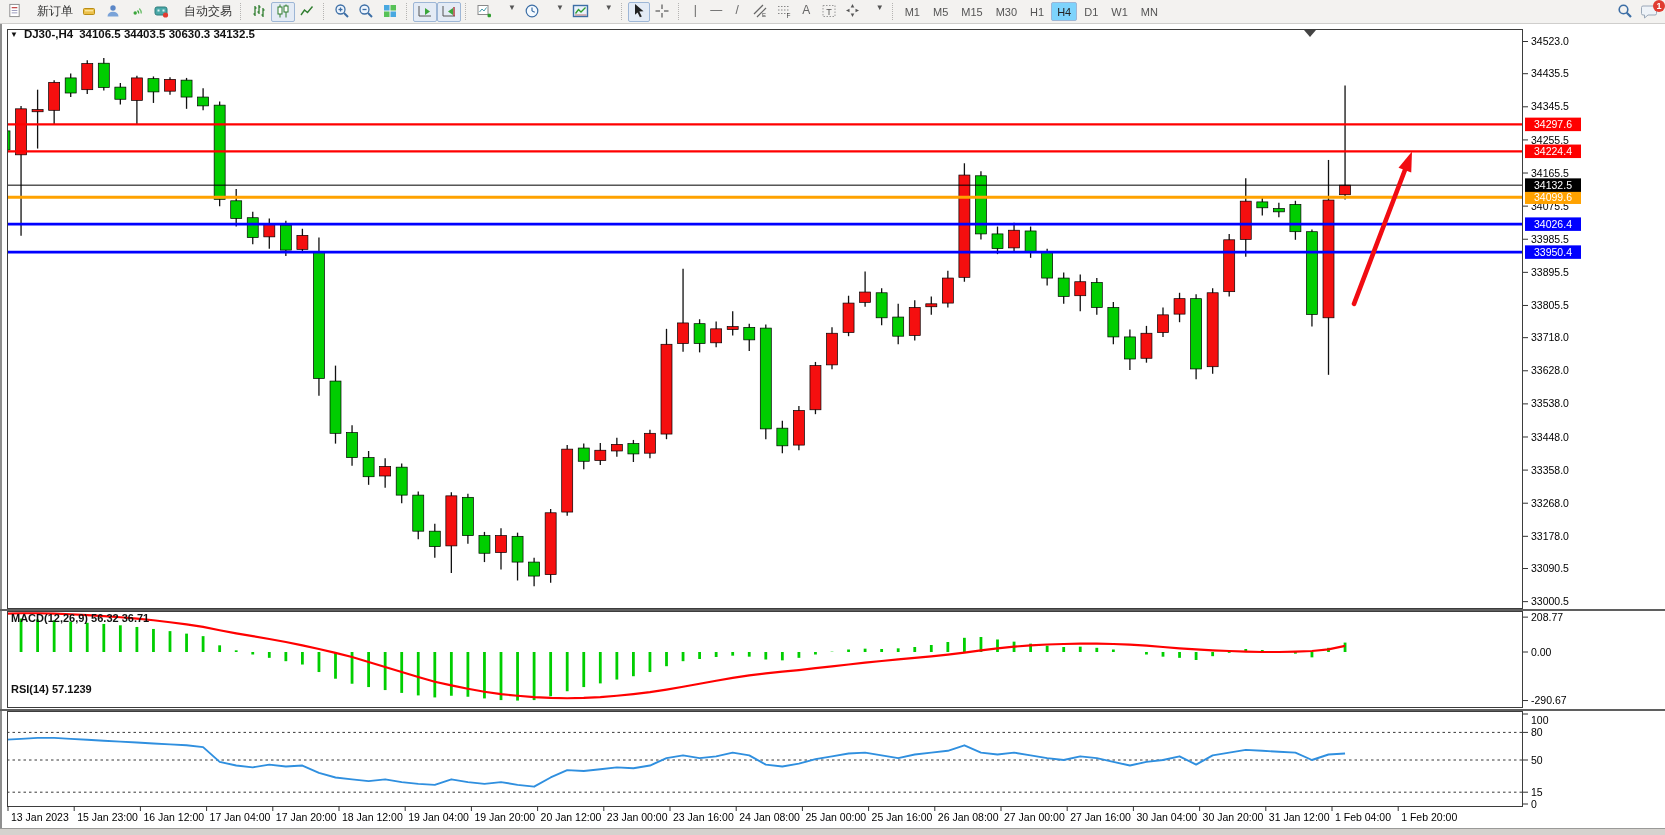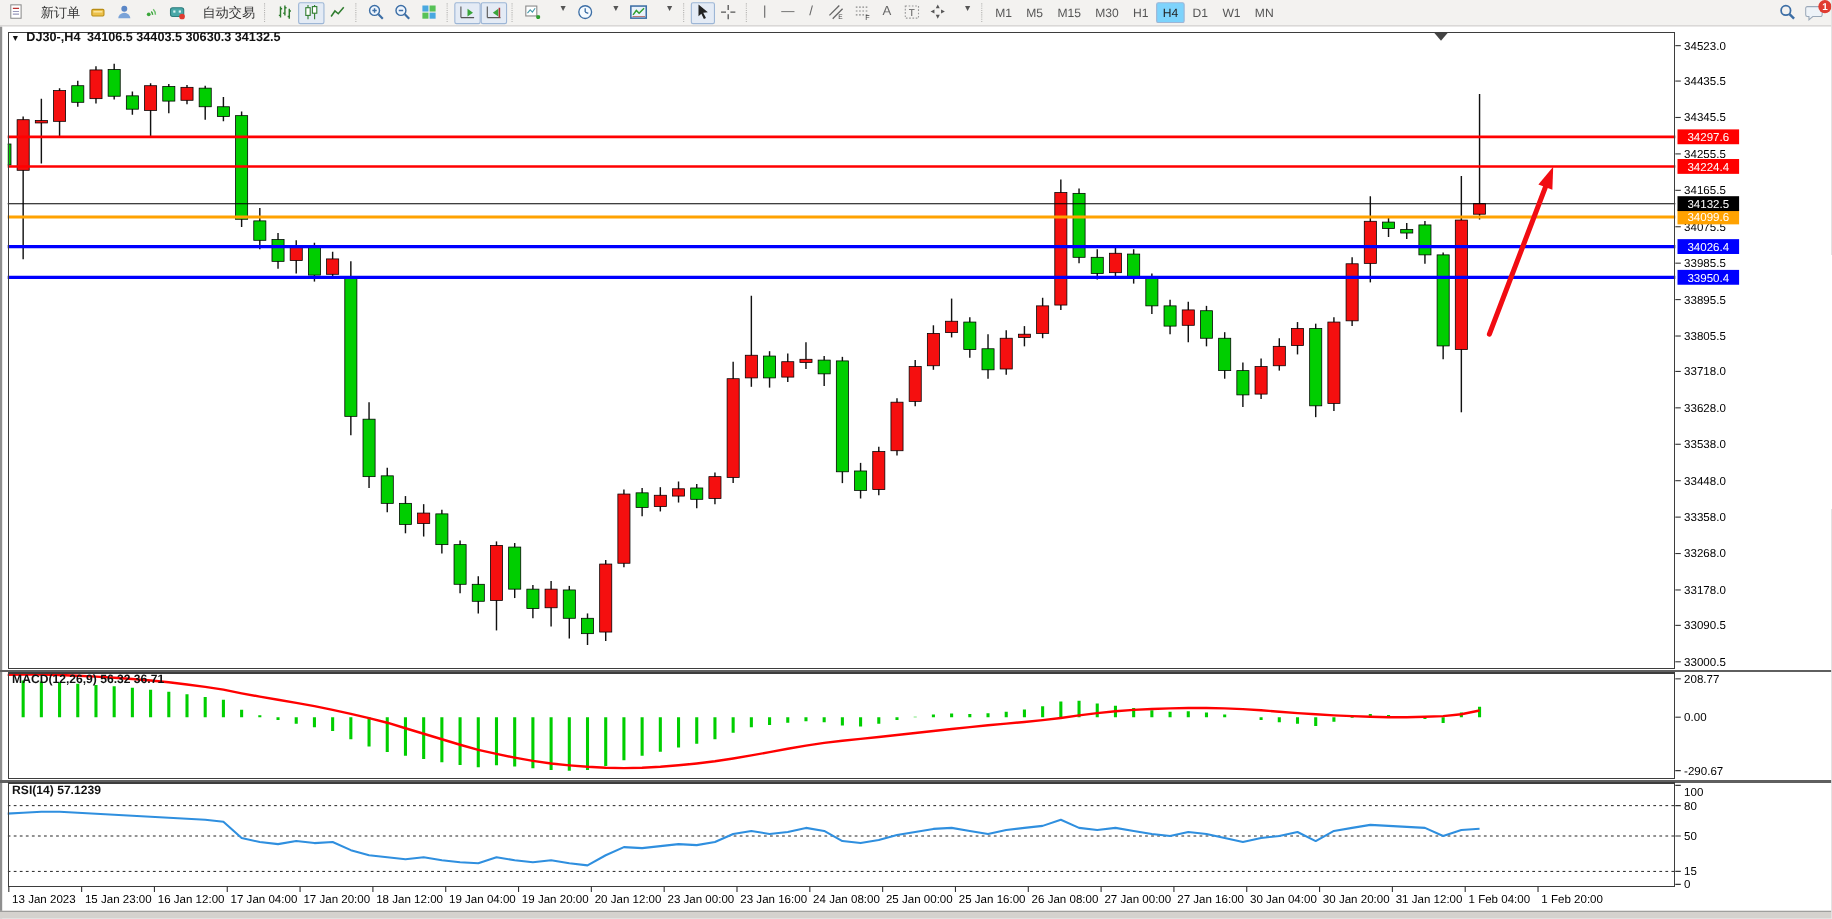--- a/index.html
+++ b/index.html
@@ -28,21 +28,21 @@
   .chart-bg{position:absolute;left:0;top:24px;right:0;bottom:0;background:#fff;}
   .left-edge{position:absolute;left:0;top:24px;width:2px;bottom:0;background:#8f8f8f;}
   .bottom-edge{position:absolute;left:0;top:828px;height:7px;width:100%;background:#d5d2ce;
                border-top:1px solid #9a9a98;z-index:5;}
   svg#cv{position:absolute;left:0;top:0;z-index:2;}
   .overlay{position:absolute;z-index:6;pointer-events:none;color:#111;}
   .chart-title{left:10px;top:28px;font-size:11.5px;font-weight:700;display:flex;gap:6px;align-items:center;}
   .chart-title .caret{font-size:8px;pointer-events:auto;}
   .ind-label{font-size:11px;font-weight:700;}
   .macd-label{left:11px;top:612px;}
-  .rsi-label{left:11px;top:713px;text-align:center;}
+  .rsi-label{left:11px;top:683px;text-align:center;}
   text{font-family:"Liberation Sans",sans-serif;}
 </style>
 </head>
 <body>
 
 <div class="window">
 
   <div class="toolbar">
     <div class="tbtn">
       <span>

